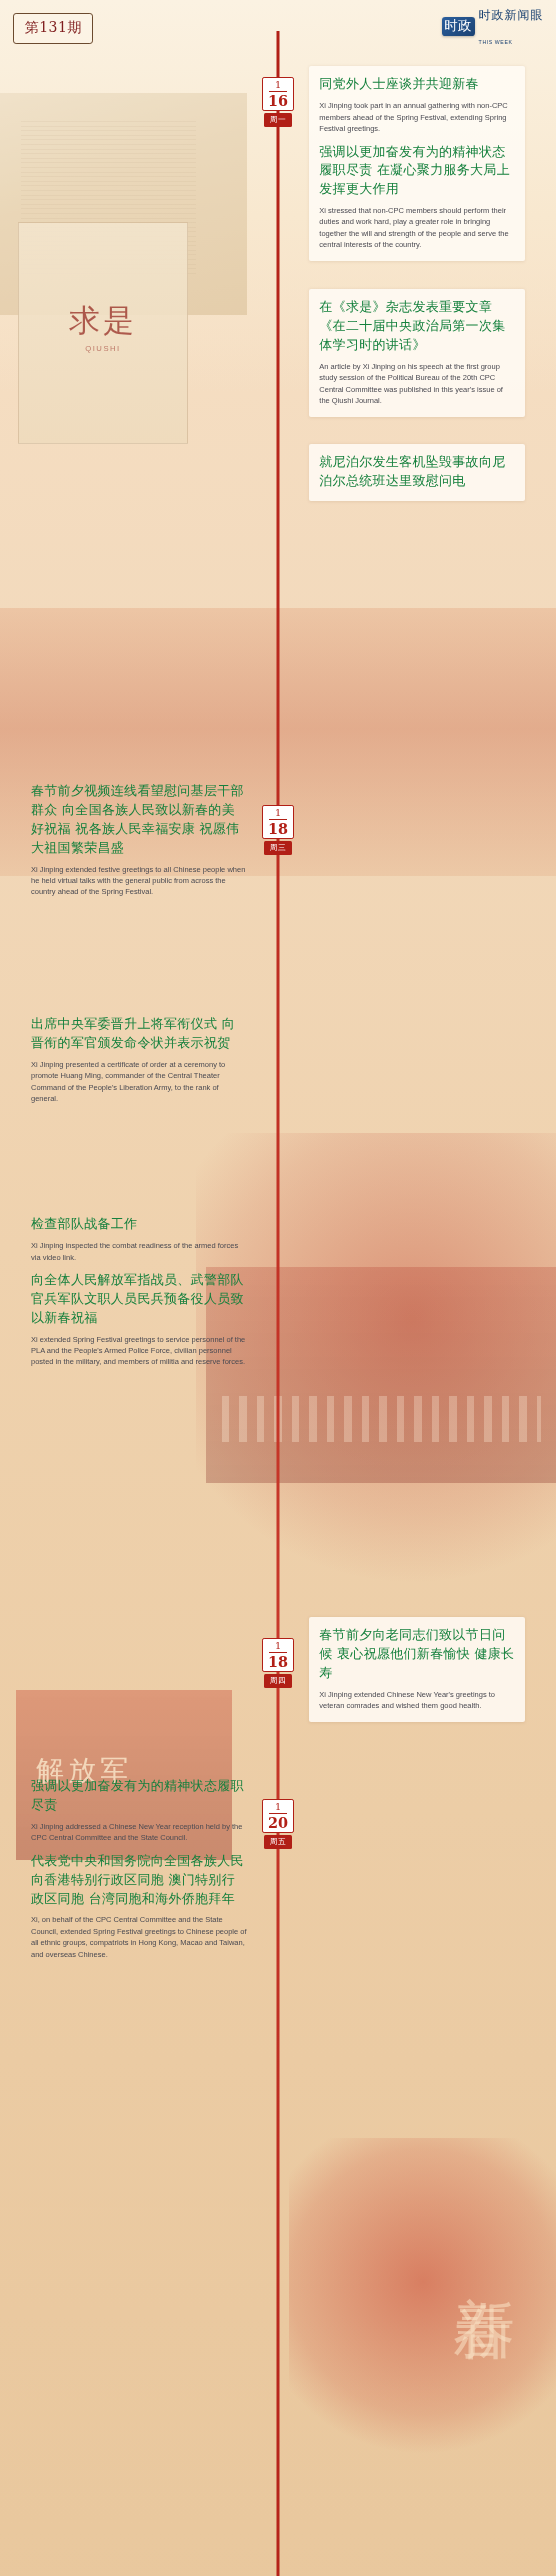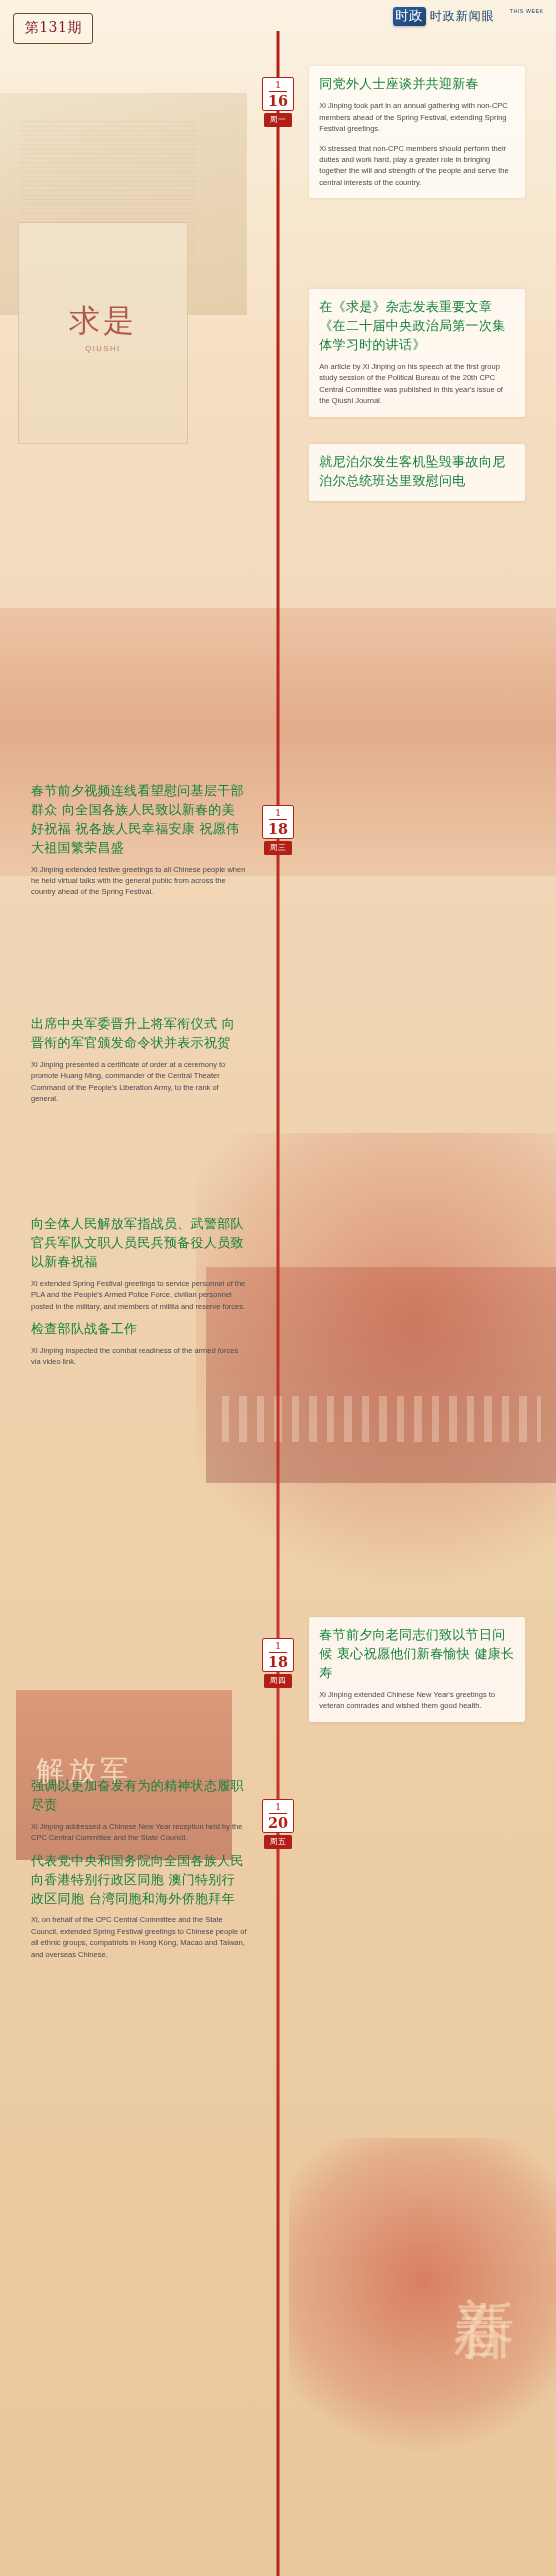--- a/index.html
+++ b/index.html
@@ -103,21 +103,21 @@
     display: flex; align-items: center; gap: 4.1px;
   }
   .logo-mark {
     width: 33px; height: 19px; border-radius: 3.1px;
     background: linear-gradient(145deg,#2b5f9e,#1b4272);
     color: #fff; font-family:"DejaVu Serif", serif;
     display:flex; flex-direction:column; align-items:center; justify-content:center;
     line-height: .95; font-size: 13.4px; letter-spacing: 0.5px;
     box-shadow: 0 1px 2.6px rgba(0,0,0,.25);
   }
-  .logo-text { display:flex; flex-direction:row; gap:15px; }
+  .logo-text { display:flex; flex-direction:column; gap:15px; }
   .logo-cn { font-family:"DejaVu Serif", serif; font-size: 12px; color:#1b4272; letter-spacing:1px; }
   .logo-en { font-size: 5.2px; color:#1b4272; letter-spacing:0.6px; }
 
   
   .timeline-axis {
     position: absolute; left: 278px; top: 31px; width: 3.1px;
     height: 2689px; background: linear-gradient(180deg,#b11f16,#c8382a 60%,#b11f16);
     transform: translateX(-1.5px);
     z-index: 2;
   }
@@ -211,20 +211,21 @@
     </div>
     <div class="weekday">周一</div>
   </div>
 
   <div class="card right" style="top:66px;">
     <div class="blk">
       <div class="h-cn">同党外人士座谈并共迎新春</div>
       <div class="p-en">Xi Jinping took part in an annual gathering with non-CPC members ahead of the Spring Festival, extending Spring Festival greetings.</div>
     </div>
     <div class="blk">
+      <div class="h-cn">强调以更加奋发有为的精神状态履职尽责 在凝心聚力服务大局上发挥更大作用</div>
       <div class="p-en">Xi stressed that non-CPC members should perform their duties and work hard, play a greater role in bringing together the will and strength of the people and serve the central interests of the country.</div>
     </div>
   </div>
 
   <div class="card right" style="top:289px;">
     <div class="blk">
       <div class="h-cn">在《求是》杂志发表重要文章《在二十届中央政治局第一次集体学习时的讲话》</div>
       <div class="p-en">An article by Xi Jinping on his speech at the first group study session of the Political Bureau of the 20th CPC Central Committee was published in this year's issue of the Qiushi Journal.</div>
     </div>
   </div>
@@ -253,26 +254,26 @@
 
   <div class="card left plain" style="top:1006px;">
     <div class="blk">
       <div class="h-cn">出席中央军委晋升上将军衔仪式 向晋衔的军官颁发命令状并表示祝贺</div>
       <div class="p-en">Xi Jinping presented a certificate of order at a ceremony to promote Huang Ming, commander of the Central Theater Command of the People's Liberation Army, to the rank of general.</div>
     </div>
   </div>
 
   <div class="card left plain" style="top:1206px;">
     <div class="blk">
+      <div class="h-cn">检查部队战备工作</div>
+      <div class="p-en">Xi Jinping inspected the combat readiness of the armed forces via video link.</div>
+    </div>
+    <div class="blk">
       <div class="h-cn">向全体人民解放军指战员、武警部队官兵军队文职人员民兵预备役人员致以新春祝福</div>
       <div class="p-en">Xi extended Spring Festival greetings to service personnel of the PLA and the People's Armed Police Force, civilian personnel posted in the military, and members of militia and reserve forces.</div>
-    </div>
-    <div class="blk">
-      <div class="h-cn">检查部队战备工作</div>
-      <div class="p-en">Xi Jinping inspected the combat readiness of the armed forces via video link.</div>
     </div>
   </div>
 
   <div class="node" style="top:1638px;">
     <div class="date-box">
       <div class="d-month">1</div>
       <div class="d-line"></div>
       <div class="d-day">18</div>
     </div>
     <div class="weekday">周四</div>

